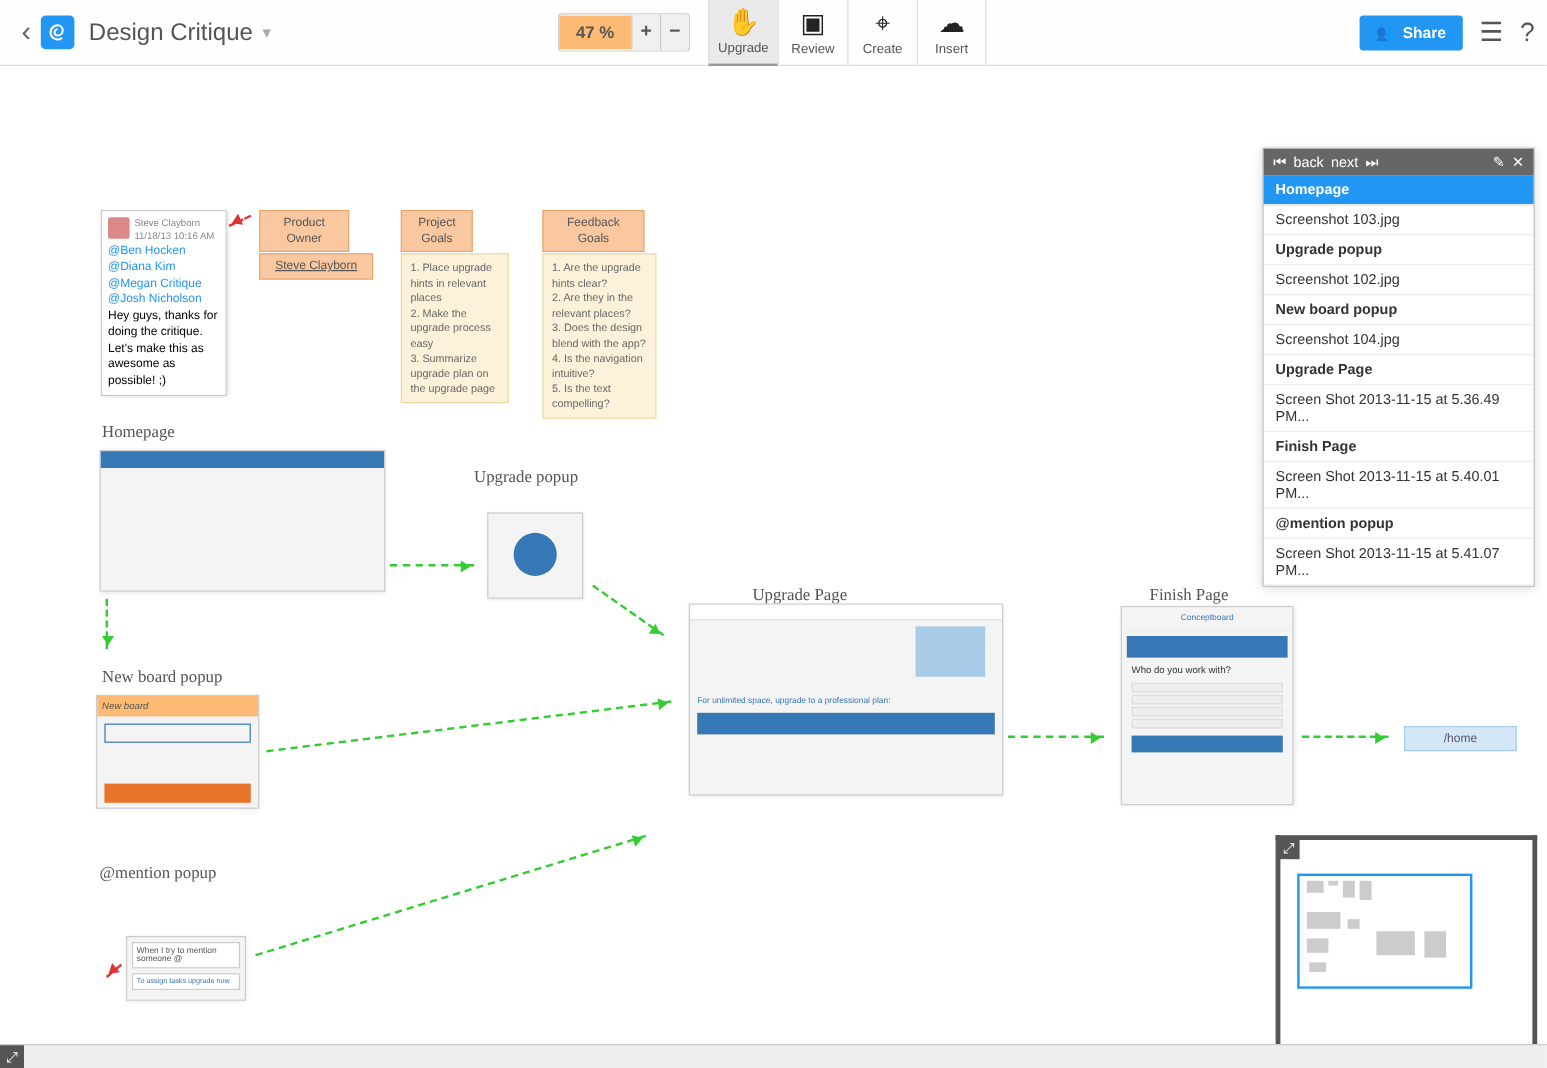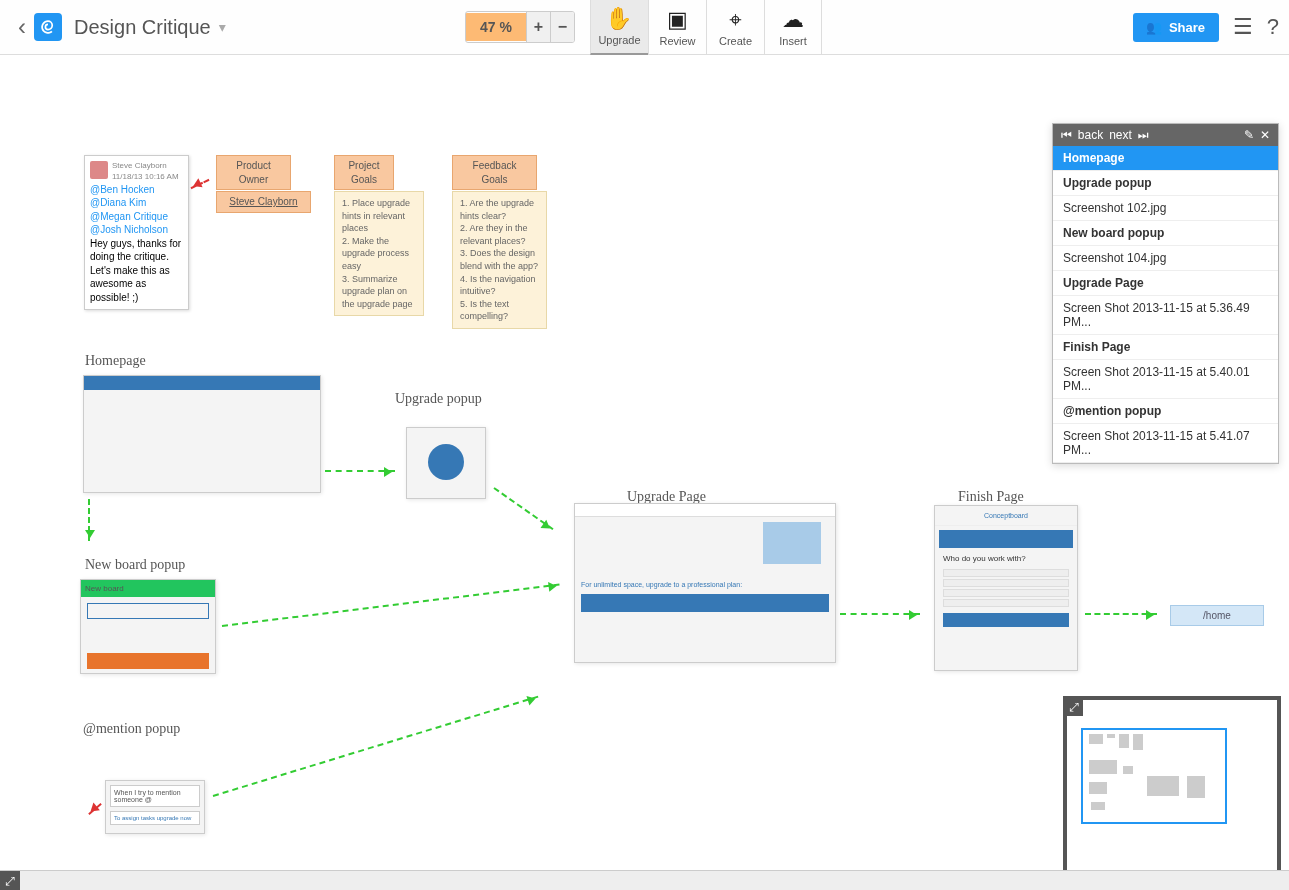--- a/index.html
+++ b/index.html
@@ -19,21 +19,21 @@
 .toolitem .ticon{font-size:22px;color:#222;margin-bottom:2px;}
 .toolitem:last-child{border-right:1px solid #ddd;}
 .right-actions{position:absolute;right:10px;display:flex;align-items:center;gap:14px;}
 .share-btn{background:#2196F3;color:#fff;padding:7px 14px;border-radius:3px;font-size:13px;font-weight:bold;display:flex;align-items:center;gap:6px;cursor:pointer;}
 .list-icon,.help-icon{font-size:22px;color:#555;cursor:pointer;}
 .left-rail{position:absolute;left:5px;top:68px;width:32px;background:#3a3a3a;border-radius:3px;display:flex;flex-direction:column;align-items:center;padding:8px 0;gap:14px;}
 .rail-icon{color:#fff;font-size:16px;cursor:pointer;position:relative;}
 .rail-badge{position:absolute;top:-4px;right:-8px;background:#fff;color:#333;font-size:9px;border-radius:8px;padding:0 4px;font-weight:bold;}
 .support-tab{position:absolute;left:0;top:185px;background:#3a3a3a;color:#fff;writing-mode:vertical-rl;transform:rotate(180deg);padding:14px 6px;font-size:13px;cursor:pointer;border-radius:0 3px 3px 0;}
 .canvas{position:absolute;left:0;top:55px;right:0;bottom:20px;background:#fff;}
-.note{position:absolute;font-size:10px;line-height:1.35;}
+.note{position:absolute;font-size:10px;line-height:1.35;margin-top:20px;}
 .sticky-comment{left:84px;top:100px;width:105px;background:#fff;border:1px solid #ccc;padding:5px;box-shadow:1px 1px 3px rgba(0,0,0,0.15);}
 .sticky-comment .av{width:18px;height:18px;background:#d88;border-radius:2px;float:left;margin-right:4px;}
 .sticky-comment .meta{font-size:8px;color:#888;}
 .mention{color:#2196F3;display:block;}
 .orange-label{background:#F9C8A0;border:1px solid #E8A66F;padding:3px 10px;text-align:center;font-size:10px;color:#555;}
 .lbl-po{left:216px;top:100px;width:75px;}
 .lbl-pg{left:334px;top:100px;width:60px;}
 .lbl-fg{left:452px;top:100px;width:85px;}
 .lbl-sc{left:216px;top:136px;width:95px;text-decoration:underline;}
 .yellow-note{background:#FDF2D9;border:1px solid #E8D8A8;padding:5px 7px;font-size:9px;color:#666;line-height:1.4;}
@@ -79,21 +79,21 @@
 .minimap .collapse{position:absolute;top:-2px;left:-2px;width:18px;height:18px;background:#555;color:#fff;font-size:12px;display:flex;align-items:center;justify-content:center;cursor:pointer;}
 .minimap .view{position:absolute;left:14px;top:28px;width:146px;height:96px;border:2px solid #2196F3;}
 .mm-block{position:absolute;background:#ccc;}
 .bottombar{position:absolute;left:0;bottom:0;right:0;height:20px;background:#eee;border-top:1px solid #ccc;}
 .bottombar .exp{width:20px;height:20px;background:#555;color:#fff;font-size:12px;display:flex;align-items:center;justify-content:center;cursor:pointer;}
 
 .shot-home::before{content:"";display:block;height:14px;background:#3678B5;}
 .shot-upage::before{content:"";display:block;height:12px;background:#fff;border-bottom:1px solid #ddd;}
 .up-banner{height:18px;background:#3678B5;margin:6px;color:#fff;font-size:7px;padding:4px;}
 .up-sub{margin:4px 6px;font-size:7px;color:#3678B5;}
-.shot-nb .nb-head{background:#22c55e;font-size:8px;padding:4px;color:#555;}
+.shot-nb .nb-head{background:#fdba74;font-size:8px;padding:4px;color:#555;font-style:italic;}
 .shot-nb .nb-input{margin:6px;height:16px;border:1px solid #3678B5;}
 .shot-nb .nb-create{margin:6px;height:16px;background:#E8742C;}
 .shot-finish .fin-logo{height:20px;display:flex;align-items:center;justify-content:center;font-size:7px;color:#3678B5;border-bottom:1px solid #eee;}
 .shot-finish .fin-banner{height:18px;background:#3678B5;margin:4px 4px 2px;}
 .shot-finish .fin-q{font-size:8px;padding:4px 8px;color:#333;}
 .shot-finish .fin-input{margin:2px 8px;height:8px;background:#eee;border:1px solid #ddd;}
 .shot-finish .fin-btn{margin:6px 8px;height:14px;background:#3678B5;}
 .shot-upop .lock{width:36px;height:36px;border-radius:50%;background:#3678B5;margin:16px auto;}
 .shot-mention .m1{margin:4px;background:#fff;border:1px solid #ccc;padding:3px;font-size:7px;color:#555;}
 .gift{position:absolute;right:14px;top:18px;width:58px;height:42px;background:#A8CBE8;}
@@ -234,20 +234,21 @@
       <span>⏮</span>
       <span class="navlbl">back</span>
       <span class="navlbl">next</span>
       <span>⏭</span>
       <span class="sp"></span>
       <span>✎</span>
       <span>✕</span>
     </div>
     <div id="nav-items">
         <div class="nav-item bold active">Homepage</div>
+        <div class="nav-item">Screenshot 103.jpg</div>
         <div class="nav-item bold">Upgrade popup</div>
         <div class="nav-item">Screenshot 102.jpg</div>
         <div class="nav-item bold">New board popup</div>
         <div class="nav-item">Screenshot 104.jpg</div>
         <div class="nav-item bold">Upgrade Page</div>
         <div class="nav-item">Screen Shot 2013-11-15 at 5.36.49 PM...</div>
         <div class="nav-item bold">Finish Page</div>
         <div class="nav-item">Screen Shot 2013-11-15 at 5.40.01 PM...</div>
         <div class="nav-item bold">@mention popup</div>
         <div class="nav-item">Screen Shot 2013-11-15 at 5.41.07 PM...</div>

